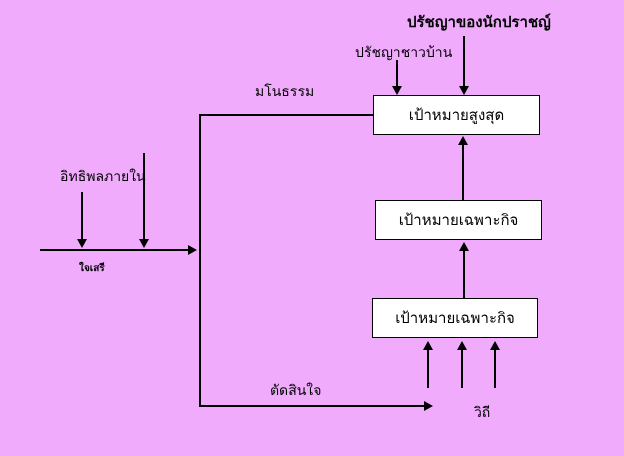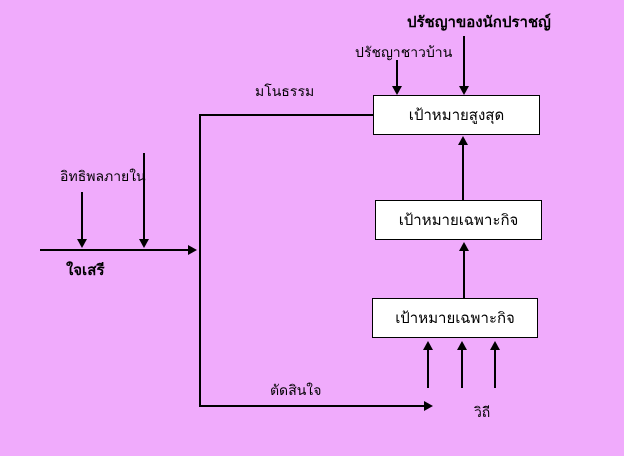--- a/index.html
+++ b/index.html
@@ -61,21 +61,21 @@
 </style>
 </head>
 <body>
 
 <div id="canvas">
 
   <div class="lbl bold" style="left:407px; top:13px; font-size:15px;">ปรัชญาของนักปราชญ์</div>
   <div class="lbl" style="left:355px; top:43px;">ปรัชญาชาวบ้าน</div>
   <div class="lbl" style="left:255px; top:82px;">มโนธรรม</div>
   <div class="lbl" style="left:42px; top:167px;margin-left:18px;">อิทธิพลภายใน</div>
-  <div class="lbl bold" style="left:66px; top:261px; font-size:15px;">ใจเสรี</div>
+  <div class="lbl bold" style="left:79px; top:261px; font-size:10px;">ใจเสรี</div>
   <div class="lbl" style="left:270px; top:381px;">ตัดสินใจ</div>
   <div class="lbl" style="left:474px; top:403px;">วิถี</div>
 
   <div class="box" style="left:373px; top:95px; width:167px; height:40px;">
     <span>เป้าหมายสูงสุด</span>
   </div>
   <div class="box" style="left:375px; top:200px; width:167px; height:40px;">
     <span>เป้าหมายเฉพาะกิจ</span>
   </div>
   <div class="box" style="left:372px; top:298px; width:166px; height:40px;">

